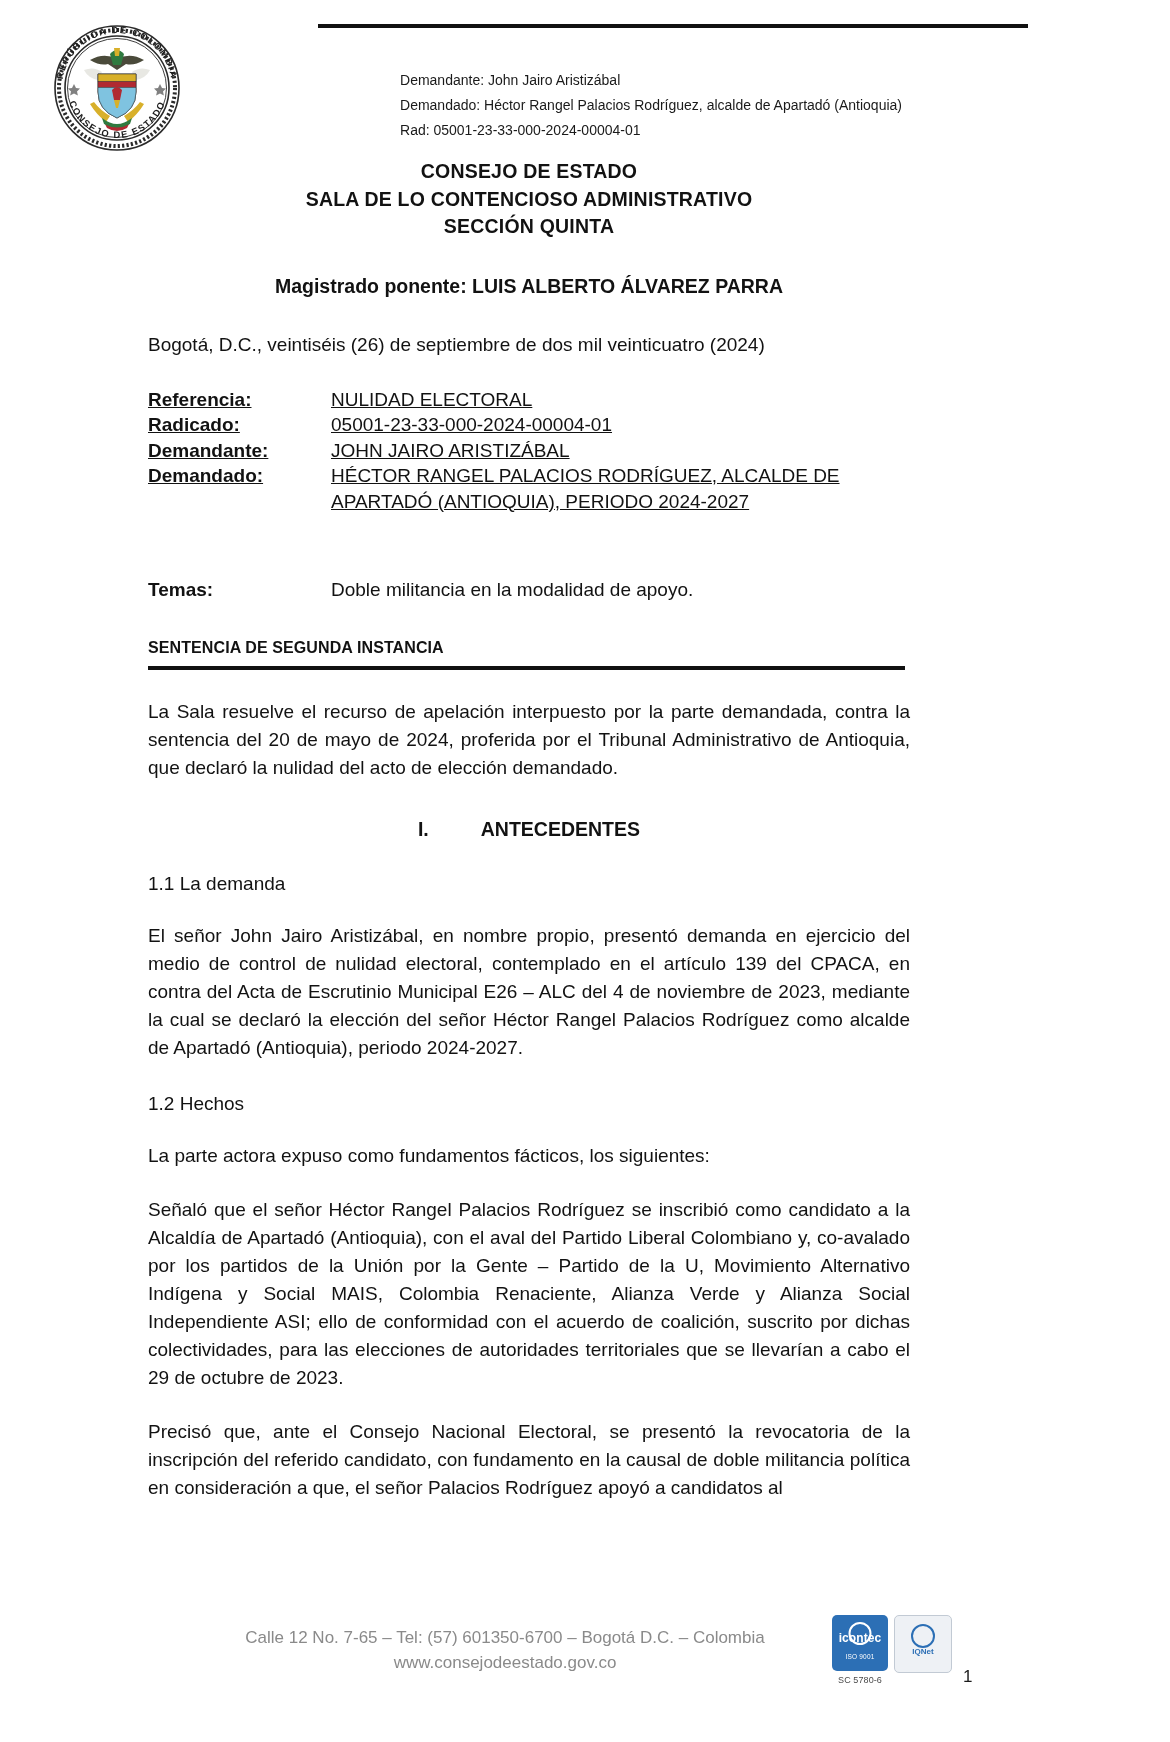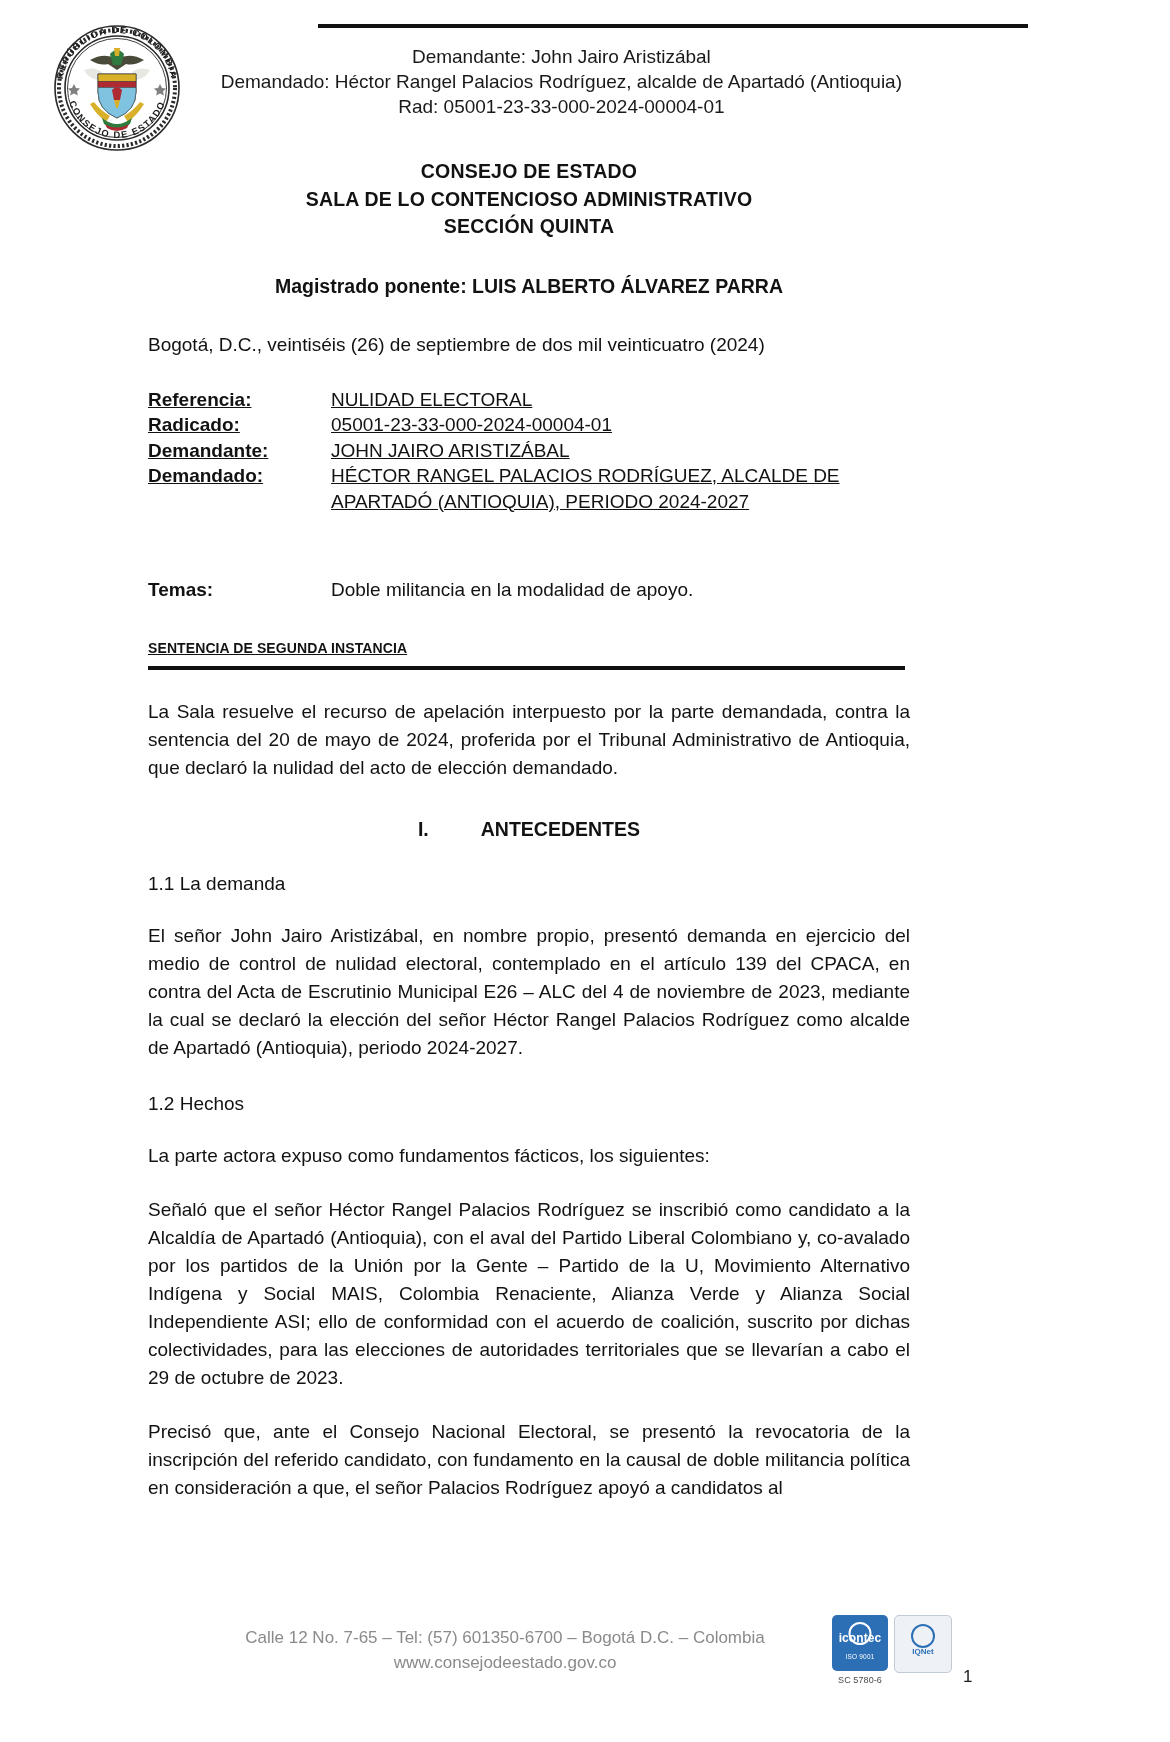--- a/index.html
+++ b/index.html
@@ -32,23 +32,23 @@
     left: 38px;
     top: 18px;
     width: 158px;
     height: 135px;
   }
   .seal svg { display: block; width: 100%; height: 100%; }
 
   .header-meta {
     position: absolute;
     right: 268px;
-    top: 44px;
-    text-align: center;
-    font-size: 19px;
+    top: 68px;
+    text-align: left;
+    font-size: 14px;
     line-height: 25px;
     color: #1a1a1a;
     white-space: nowrap;
   }
   .header-meta div { white-space: nowrap; }
 
   
   .content {
     position: absolute;
     left: 148px;
@@ -108,24 +108,23 @@
     vertical-align: top;
     font-size: 19px;
     line-height: 25.5px;
     padding: 0;
   }
 
   
   .sentencia-block { margin-top: 33px; }
   .sentencia-title {
     font-weight: bold;
-    font-size: 14px;
+    font-size: 16px;
     line-height: 24px;
     letter-spacing: 0.1px;
-    text-decoration: underline;
   }
   .sentencia-rule {
     margin-top: 6px;
     width: 757px;
     height: 4px;
     background: #111111;
   }
 
   
   p.body {

